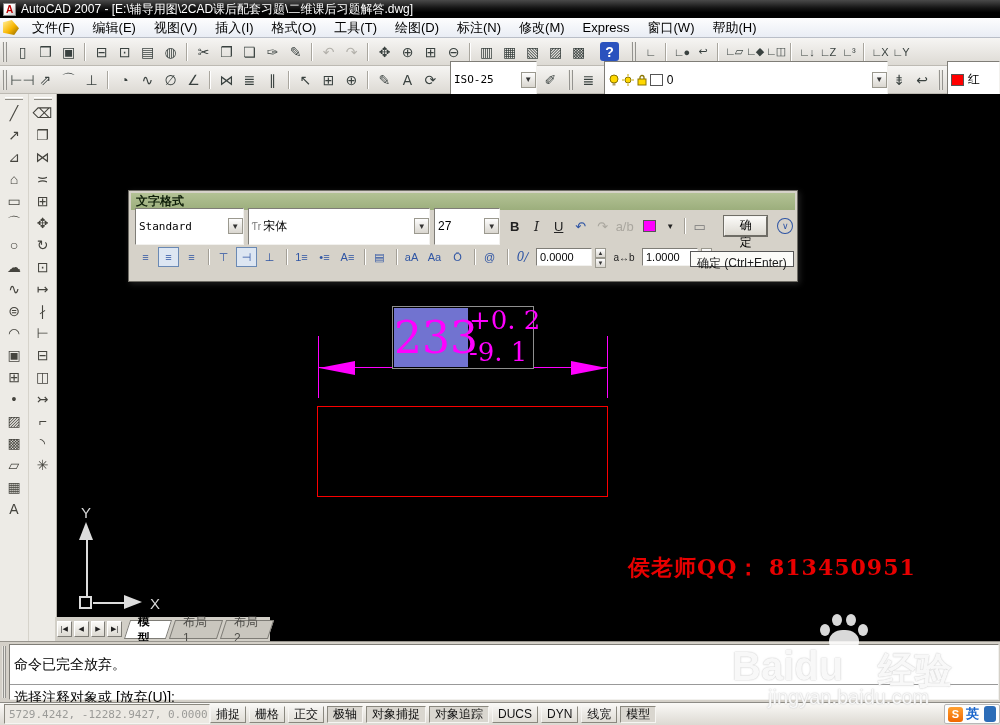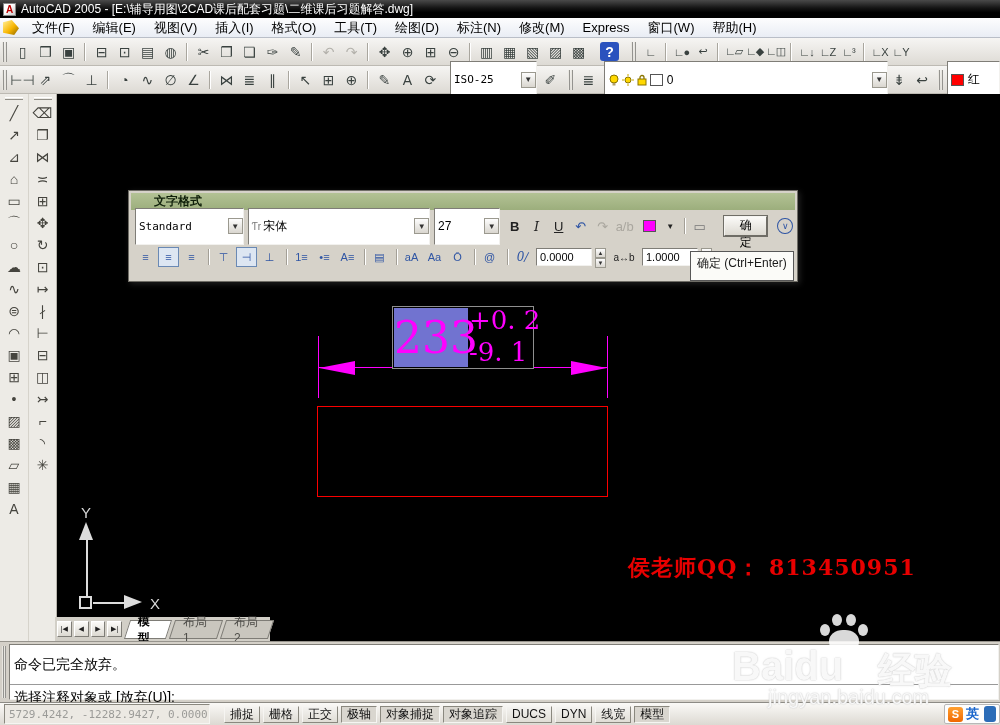--- a/index.html
+++ b/index.html
@@ -81,42 +81,42 @@
     border-left:7px solid transparent; border-right:7px solid transparent; border-bottom:18px solid #dcdcdc; }
   .ucs-right { position:absolute; left:124px; top:595px; width:0; height:0;
     border-top:7px solid transparent; border-bottom:7px solid transparent; border-left:18px solid #dcdcdc; }
   .axis-label { position:absolute; color:#d8d8d8; font-size:15px; }
 
   
   .dlg { position:absolute; left:128px; top:190px; width:670px; height:92px; background:#d6d2c9;
     border:1px solid #6f6d66; box-shadow:2px 2px 6px rgba(40,40,40,.8); }
   .dlg-title { position:absolute; left:2px; top:2px; right:2px; height:17px;
     background:linear-gradient(#b3c295,#9cae7c); color:#10200a; font-weight:bold; font-size:12px;
-    display:flex; align-items:center; padding-left:23px; }
+    display:flex; align-items:center; padding-left:5px; }
   .dlg-row1 { position:absolute; left:6px; top:24px; right:4px; height:22px; display:flex; align-items:center; gap:4px; }
   .dlg-row2 { position:absolute; left:6px; top:54px; right:4px; height:24px; display:flex; align-items:center; gap:3px; }
   .fmtbtn { width:21px; height:20px; display:flex; align-items:center; justify-content:center;
     font-size:13px; color:#222; flex:0 0 auto; position:relative; }
   .fmtbtn[data-grp="1"] { margin-left:9px; }
   .fmtbtn[data-grp="1"]::before { content:""; position:absolute; left:-5px; top:2px; bottom:2px; width:1px;
     background:#a39f96; box-shadow:1px 0 0 #fff; }
   .fmtbtn[data-state="on"] { border:1px solid #6a89b4; background:#dde6f2; }
   .fmtbtn[data-state="disabled"] { color:#aaa79f; }
   .fmtbtn.b { font-weight:bold; } .fmtbtn.i { font-style:italic; font-family:"DejaVu Serif",serif; }
   .fmtbtn.u { text-decoration:underline; } .fmtbtn.blue { color:#2f55a4; }
   .dlg-ok { height:20px; padding:0 9px; background:linear-gradient(#fbfaf8,#dcd9d1);
     border:1px solid; border-color:#f5f4f1 #6f6d66 #6f6d66 #f5f4f1; outline:1px solid #6f6d66; font-size:12px; }
   .chev { width:16px; height:16px; border:1px solid #2f55a4; border-radius:50%; color:#2f55a4;
     display:flex; align-items:center; justify-content:center; font-size:9px; }
   .mini-input { width:56px; height:18px; background:#fff; border:1px solid; border-color:#7f7d77 #f2f1ee #f2f1ee #7f7d77;
     font-size:11px; padding-left:3px; display:flex; align-items:center; }
   .spin { width:11px; height:18px; display:flex; flex-direction:column; }
   .spin span { flex:1; font-size:6px; line-height:8px; text-align:center; background:linear-gradient(#fdfdfd,#d9d6cf);
     border:1px solid #9b998f; color:#333; }
-  .tooltip { position:absolute; left:561px; top:60px; height:30px; padding:3px 6px; background:#fbfbf8;
+  .tooltip { position:absolute; left:561px; top:60px; height:16px; padding:3px 6px; background:#fbfbf8;
     border:1px solid #575757; font-size:12px; color:#1a1a1a; white-space:nowrap; z-index:8; }
 
   
   .tabstrip { position:absolute; left:55px; top:617px; width:215px; height:24px; background:#d2cfc7;
     display:flex; align-items:center; gap:2px; padding-left:2px; }
   .tnav { width:16px; height:16px; font-size:7px; display:flex; align-items:center; justify-content:center;
     background:linear-gradient(#fbfaf8,#dcd9d1); border:1px solid; border-color:#fff #7f7d77 #7f7d77 #fff; color:#222; }
   .tab { height:19px; padding:0 10px; margin-left:3px; display:flex; align-items:center; transform:skewX(-18deg);
     border:1px solid #7e7c76; background:#c9c6be; color:#4e4d49; font-size:12px; }
   .tab > span { transform:skewX(18deg); }
@@ -134,21 +134,21 @@
   .cmd-line2 { height:26px; display:flex; align-items:center; padding-left:4px; font-size:14px; color:#000; }
 
   
   .statusbar { position:absolute; left:0; top:702px; width:1000px; height:23px;
     background:linear-gradient(#fbfaf7,#dcd9d2); border-top:1px solid #8d8b85;
     display:flex; align-items:center; }
   .coords { width:206px; height:20px; margin-left:4px; background:#ece9e3;
     border:1px solid; border-color:#8a887f #f6f5f2 #f6f5f2 #8a887f;
     color:#9b9b98; font-family:"DejaVu Sans Mono",monospace; font-size:11px;
     display:flex; align-items:center; padding-left:4px; }
-  .toggles { display:flex; gap:3px; margin-left:14px; }
+  .toggles { display:flex; gap:3px; }
   .stbtn { height:17px; padding:0 5px; display:flex; align-items:center; font-size:12px; color:#111;
     border:1px solid; border-color:#f6f5f2 #8a887f #8a887f #f6f5f2; background:linear-gradient(#f4f3f0,#e0ddd6); }
   .stbtn[data-state="on"] { border-color:#8a887f #f6f5f2 #f6f5f2 #8a887f; background:#d9d6cf; }
   .ime { position:absolute; right:0; top:1px; height:20px; width:56px; background:#fdfdfd;
     border:1px solid #b8b8b8; border-radius:2px; display:flex; align-items:center; gap:3px; padding-left:3px; }
   .sogou-s { width:15px; height:15px; background:linear-gradient(#ffa030,#f06800); border-radius:3px;
     color:#fff; font-weight:bold; font-size:11px; line-height:15px; text-align:center; }
   .ime-lang { color:#1a66cc; font-size:13px; font-weight:bold; }
   .ime-part { width:12px; height:16px; background:#2b6cb8; border-radius:3px; margin-left:2px; }
 
@@ -158,21 +158,21 @@
   .wm-paw { position:absolute; left:818px; top:612px; width:56px; height:46px; z-index:50; }
   .wm-paw i { position:absolute; background:rgba(255,255,255,.85); border-radius:50%; }
 </style>
 </head>
 <body>
 
 <div id="screen">
 
   <div class="titlebar">
     <div class="app-icon">A</div>
-    <div class="title-text">AutoCAD 2005 - [E:\辅导用图\2CAD课后配套习题\二维课后习题解答.dwg]</div>
+    <div class="title-text">AutoCAD 2007 - [E:\辅导用图\2CAD课后配套习题\二维课后习题解答.dwg]</div>
   </div>
 
   <div class="menubar">
     <div class="acad-logo"></div>
 
   <span class="mitem">文件(F)</span>
       <span class="mitem">编辑(E)</span>
       <span class="mitem">视图(V)</span>
       <span class="mitem">插入(I)</span>
       <span class="mitem">格式(O)</span>

